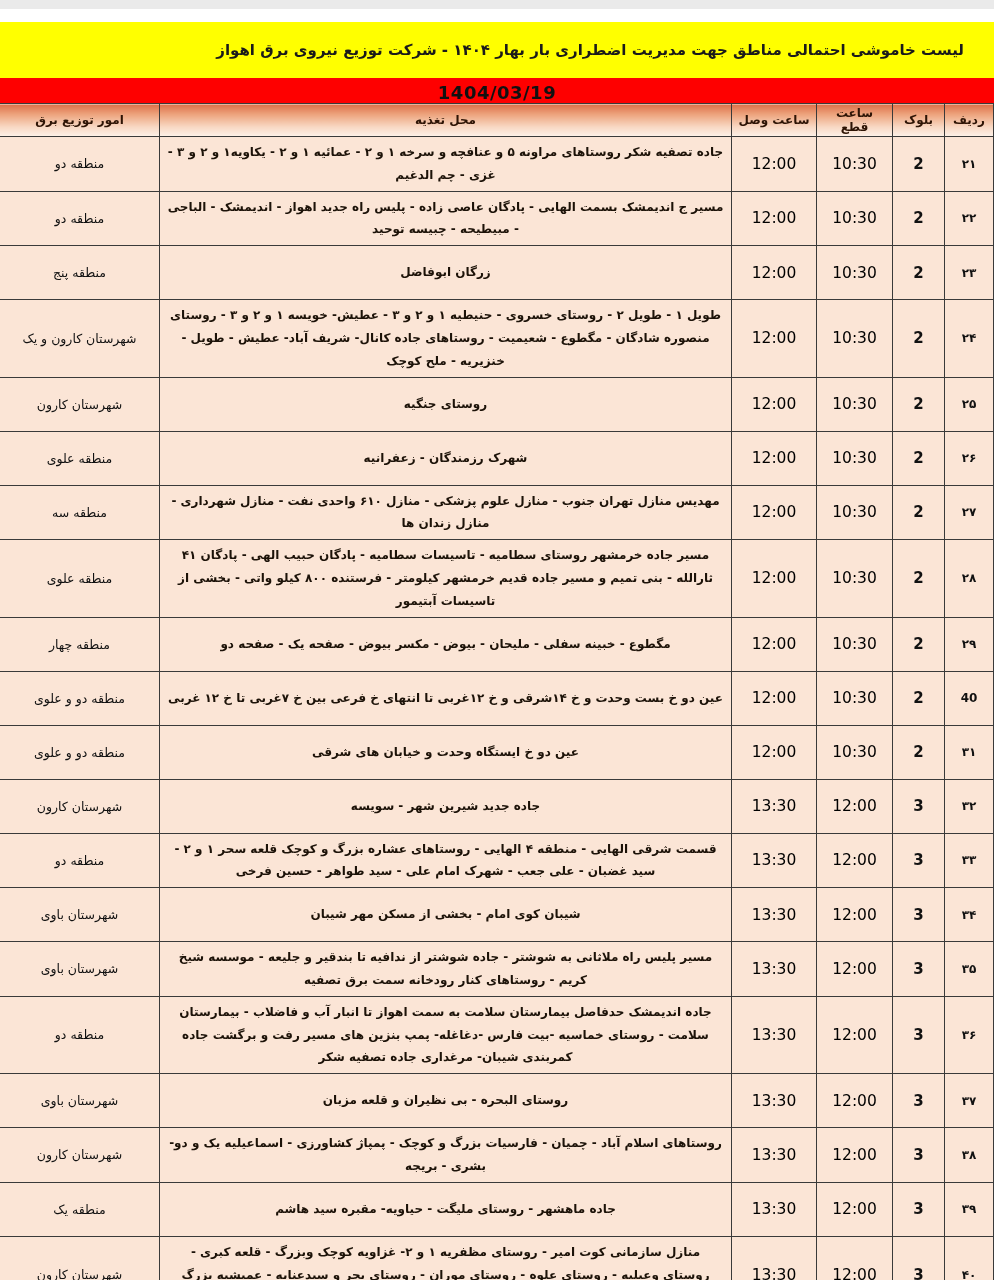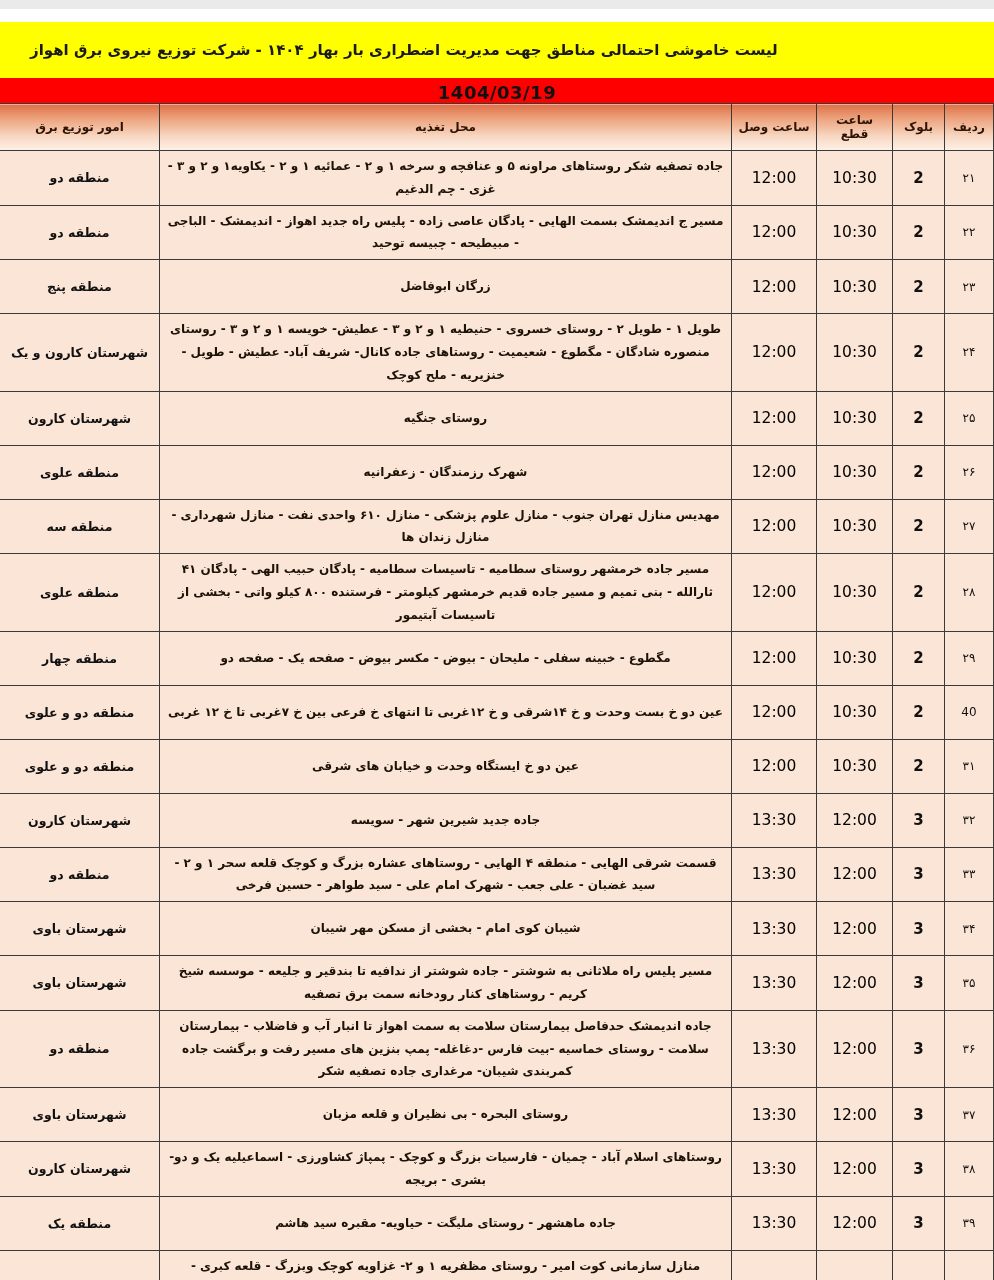--- a/index.html
+++ b/index.html
@@ -11,21 +11,21 @@
   }
   .page { width: 994px; min-height: 1280px; background: #fff; }
   .top-strip { height: 9px; background: #eaeaea; }
   .top-gap { height: 13px; background: #ffffff; }
 
   .title-band {
     background: #ffff00;
     min-height: 56px;
     display: flex;
     align-items: center;
-    justify-content: flex-end;
+    justify-content: flex-start;
     padding: 6px 30px;
   }
   .title-band .title-text {
     font-size: 15px;
     font-weight: bold;
     color: #1a1a1a;
     text-align: center;
     line-height: 1.4;
   }
   .date-band {
@@ -61,30 +61,30 @@
     border: 1.6px solid #3a3a3a;
     vertical-align: middle;
     text-align: center;
   }
   table.schedule thead th {
     height: 26px;
     background: linear-gradient(180deg, #dd7049 0%, #eda57f 32%, #f8d8c3 70%, #fdf1e9 100%);
     font-size: 12px;
     font-weight: bold;
     color: #2e1405;
-    padding: 9px 4px;
+    padding: 2px 4px;
   }
   table.schedule tbody td {
     background: #fbe5d6;
     height: 54px;
     padding: 4px 6px;
   }
   td.cell-rownum {
     font-size: 12px;
-    font-weight: normal;
+    font-weight: bold;
     color: #111;
   }
   td.cell-block {
     font-size: 15px;
     font-weight: bold;
     color: #111;
   }
   td.cell-time {
     font-size: 15.5px;
     font-weight: normal;
@@ -94,21 +94,21 @@
   }
   td.cell-location {
     font-size: 12px;
     font-weight: bold;
     color: #1c1208;
     line-height: 1.9;
     padding: 4px 12px;
   }
   td.cell-area {
     font-size: 12.5px;
-    font-weight: bold;
+    font-weight: normal;
     color: #111;
     padding: 4px 8px;
   }
 </style>
 </head>
 <body>
 
 <div class="page">
   <div class="top-strip"></div>
   <div class="top-gap"></div>

